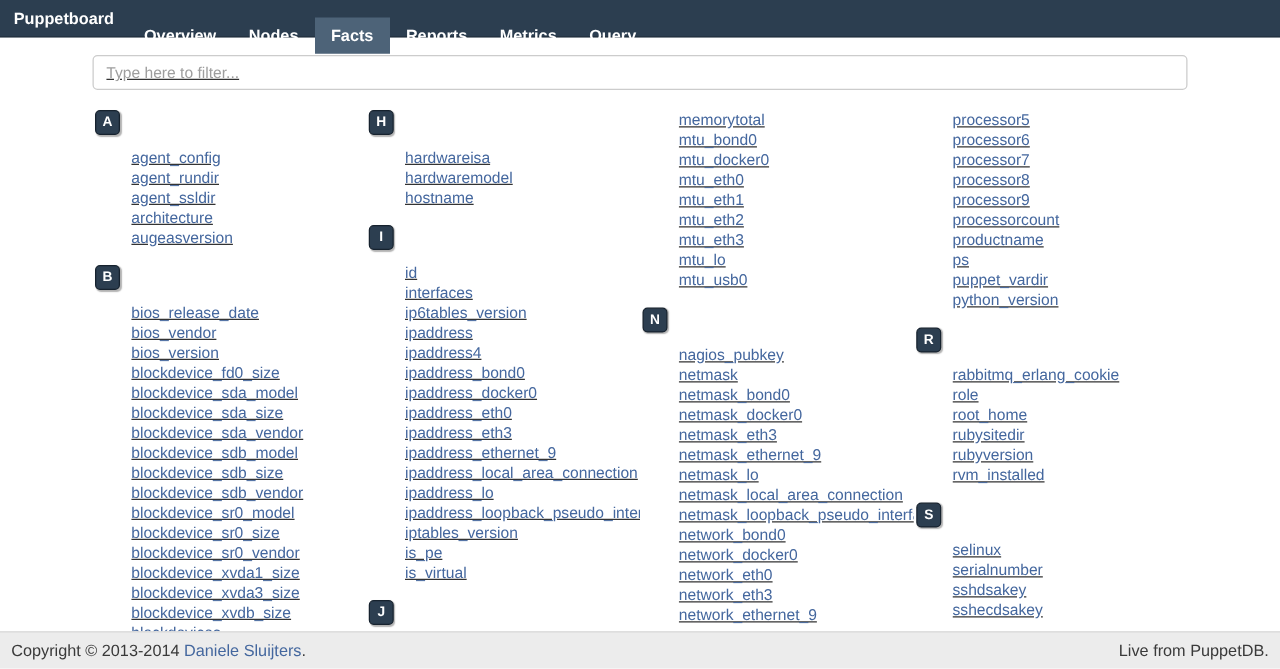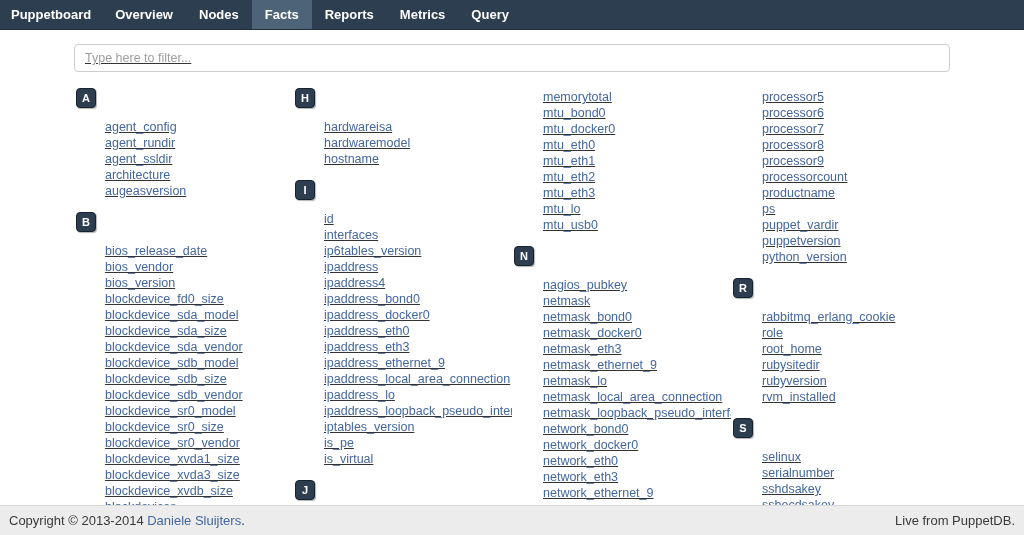--- a/index.html
+++ b/index.html
@@ -23,21 +23,21 @@
     background:#ffffff;
     color:#333;
     position:relative;
     overflow:hidden;
   }
   
   .navbar{
     height:30px;
     background:var(--navbar-bg);
     display:flex;
-    align-items:flex-end;
+    align-items:center;
     border-bottom:1px solid rgba(0,0,0,0.25);
   }
   .brand{
     color:var(--navbar-text);
     font-size:13px;
     font-weight:bold;
     line-height:29px;
     padding:0 11px;
     text-decoration:none;
   }
@@ -232,21 +232,20 @@
       <div class="fact-column"><ul class="fact-list">
           <li><a href="#" class="fact-link">processor5</a></li>
           <li><a href="#" class="fact-link">processor6</a></li>
           <li><a href="#" class="fact-link">processor7</a></li>
           <li><a href="#" class="fact-link">processor8</a></li>
           <li><a href="#" class="fact-link">processor9</a></li>
           <li><a href="#" class="fact-link">processorcount</a></li>
           <li><a href="#" class="fact-link">productname</a></li>
           <li><a href="#" class="fact-link">ps</a></li>
           <li><a href="#" class="fact-link">puppet_vardir</a></li>
-          <li><a href="#" class="fact-link">puppetversion</a></li>
           <li><a href="#" class="fact-link">python_version</a></li>
         </ul><span class="letter-badge">R</span><ul class="fact-list">
           <li><a href="#" class="fact-link">rabbitmq_erlang_cookie</a></li>
           <li><a href="#" class="fact-link">role</a></li>
           <li><a href="#" class="fact-link">root_home</a></li>
           <li><a href="#" class="fact-link">rubysitedir</a></li>
           <li><a href="#" class="fact-link">rubyversion</a></li>
           <li><a href="#" class="fact-link">rvm_installed</a></li>
         </ul><span class="letter-badge">S</span><ul class="fact-list">
           <li><a href="#" class="fact-link">selinux</a></li>

